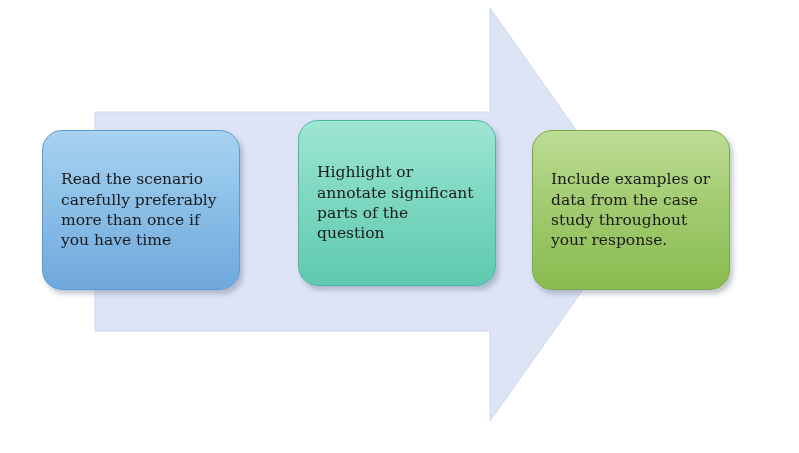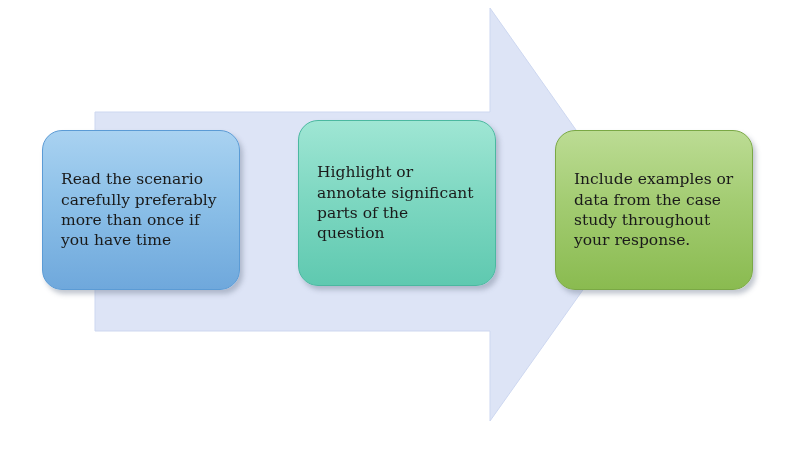--- a/index.html
+++ b/index.html
@@ -43,21 +43,21 @@
     border: 1px solid #5b9bd5;
   }
   .step-2 {
     left: 298px;
     top: 120px;
     height: 166px;
     background: linear-gradient(180deg, #9fe6d4 0%, #7fd8c2 45%, #5fc9b0 100%);
     border: 1px solid #4bb8a0;
   }
   .step-3 {
-    left: 555px;
+    left: 532px;
     top: 130px;
     background: linear-gradient(180deg, #bcdc94 0%, #a3cc72 45%, #8abb50 100%);
     border: 1px solid #7aa845;
   }
   .step-label {
     display: block;
   }
 </style>
 </head>
 <body>

